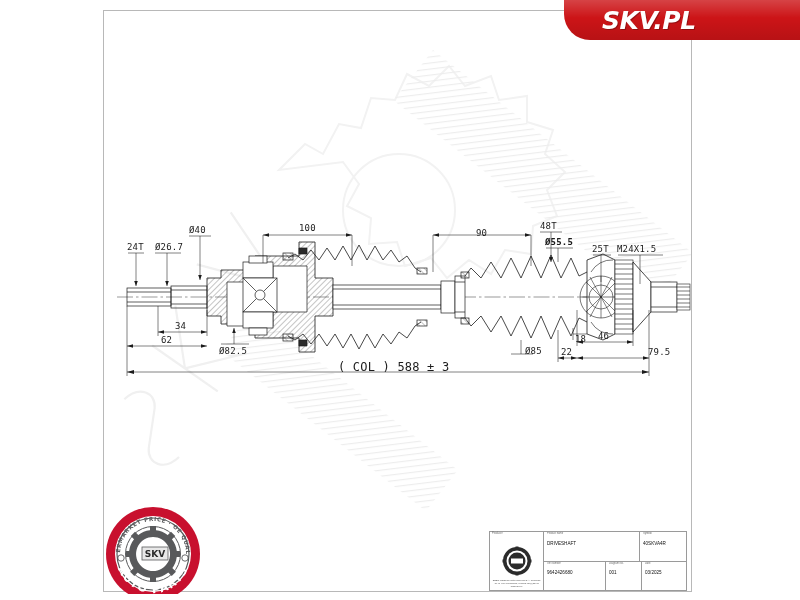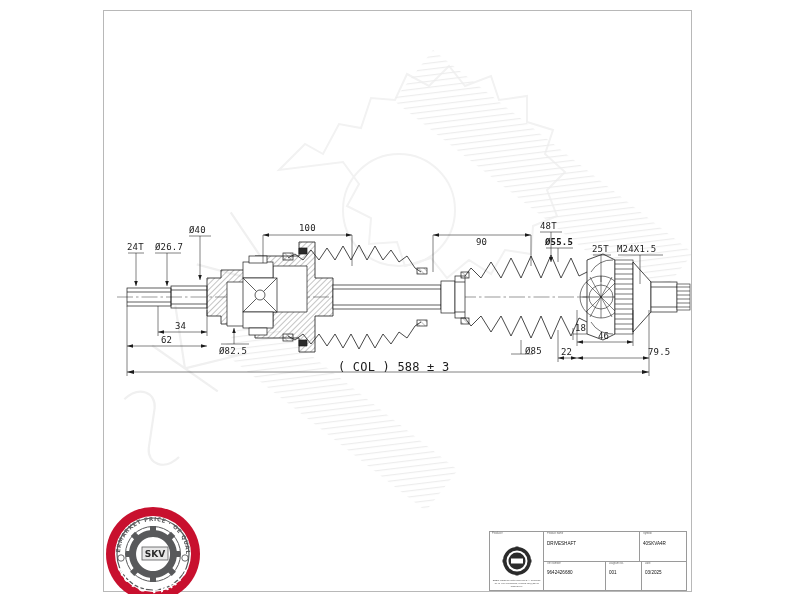--- a/index.html
+++ b/index.html
@@ -341,36 +341,39 @@
           <path d="M546,362 l-7,-2 l0,4 z" fill="#1b1b1b" stroke="none"></path>
           <line x1="24" y1="340" x2="24" y2="366"></line>
         </g>
       </g>
     </svg>
 
     <div class="dim" style="left:24px;top:232px;">24T</div>
     <div class="dim" style="left:52px;top:232px;text-align:center;">Ø26.7</div>
     <div class="dim" style="left:86px;top:215px;">Ø40</div>
     <div class="dim" style="left:196px;top:213px;">100</div>
-    <div class="dim" style="left:373px;top:227px;">90</div>
+    <div class="dim" style="left:373px;top:218px;">90</div>
     <div class="dim" style="left:437px;top:211px;">48T</div>
     <div class="dim" style="left:442px;top:227px;font-weight:bold;">Ø55.5</div>
     <div class="dim" style="left:489px;top:234px;">25T</div>
     <div class="dim" style="left:514px;top:234px;">M24X1.5</div>
     <div class="dim" style="left:72px;top:311px;">34</div>
     <div class="dim" style="left:58px;top:325px;">62</div>
     <div class="dim" style="left:116px;top:336px;">Ø82.5</div>
     <div class="dim" style="left:422px;top:336px;">Ø85</div>
-    <div class="dim" style="left:472px;top:313px;">18</div>
+    <div class="dim" style="left:472px;top:324px;">18</div>
     <div class="dim" style="left:495px;top:321px;">46</div>
     <div class="dim" style="left:458px;top:337px;">22</div>
     <div class="dim" style="left:497px;top:337px;margin-left:48px;">79.5</div>
     <div class="dim" style="left:235px;top:350px;font-size:12px;">( COL ) 588 ± 3</div>
   </div>
 
+  <div class="banner">
+    <div class="banner-txt">SKV.PL</div>
+  </div>
 
   <div class="seal">
     <svg width="94" height="88" viewBox="0 0 94 88">
       <defs>
         <path id="arcTop" d="M14,48 a33,33 0 0 1 66,0"></path>
         <path id="arcBot" d="M10,50 a37,37 0 0 0 74,0"></path>
       </defs>
 
       <circle cx="47" cy="48" r="47" fill="#c8102e"></circle>
       <circle cx="47" cy="48" r="38" fill="#ffffff"></circle>

